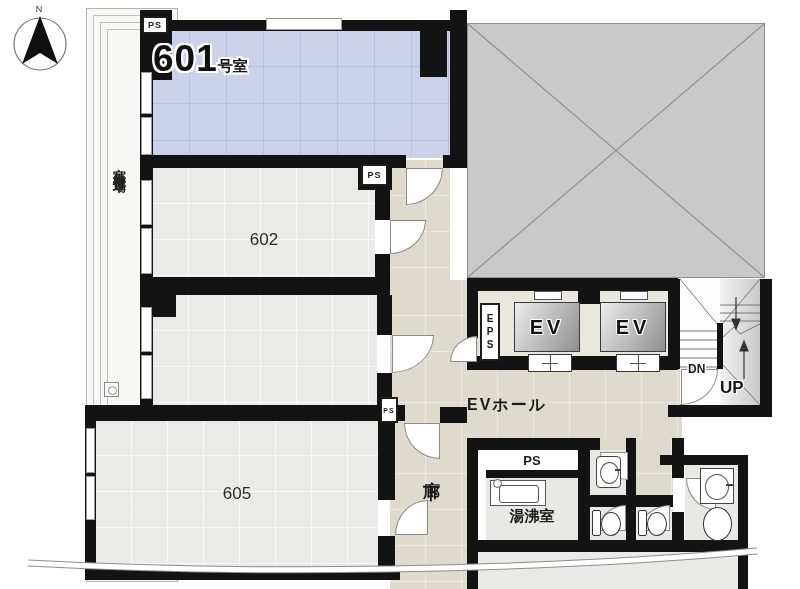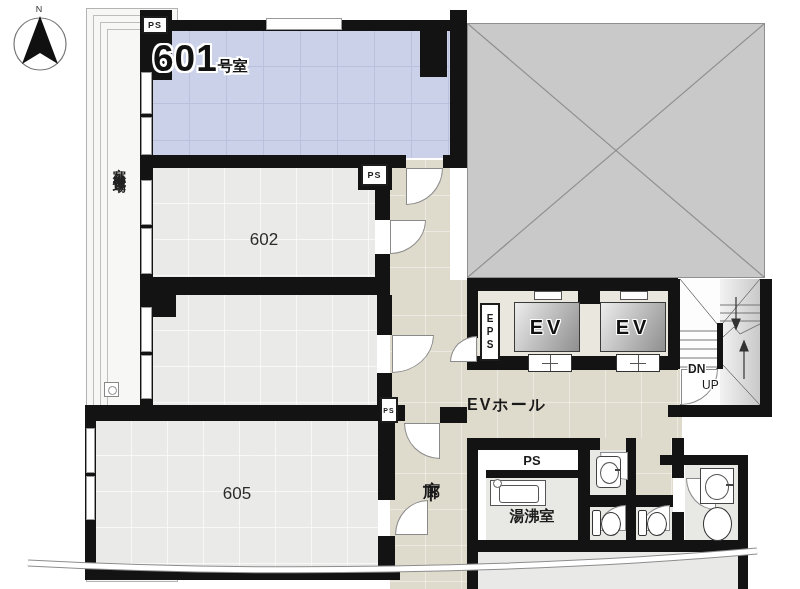--- a/index.html
+++ b/index.html
@@ -114,21 +114,21 @@
       <rect x="37" y="44" width="6" height="46" fill="#131313"></rect>
       <g stroke="#333" stroke-width="1.2" fill="#333">
         <line x1="64" y1="100" x2="64" y2="68"></line>
           <polygon points="60,72 64,62 68,72"></polygon>
         <line x1="56" y1="18" x2="56" y2="44"></line>
           <polygon points="52,40 56,50 60,40"></polygon>
       </g>
     </svg>
   </div>
   <div class="lbl ot1" style="left:688px;top:362px;font-size:12px;font-weight:800;">DN</div>
-  <div class="lbl ot1" style="left:702px;top:378px;font-size:12px;font-weight:400;">UP</div>
+  <div class="lbl ot1" style="left:720px;top:378px;font-size:17px;font-weight:700;">UP</div>
 
   <div class="w" style="left:140px;top:10px;width:32px;height:70px;"></div>
   <div class="w" style="left:140px;top:20px;width:327px;height:11px;"></div>
   <div class="w" style="left:450px;top:10px;width:17px;height:152px;"></div>
   <div class="w" style="left:420px;top:30px;width:27px;height:47px;"></div>
   <div class="w" style="left:140px;top:31px;width:13px;height:129px;"></div>
   <div class="w" style="left:140px;top:155px;width:266px;height:13px;"></div>
   <div class="w" style="left:443px;top:155px;width:24px;height:13px;"></div>
   <div class="w" style="left:140px;top:168px;width:13px;height:114px;"></div>
   <div class="w" style="left:375px;top:168px;width:15px;height:52px;"></div>

